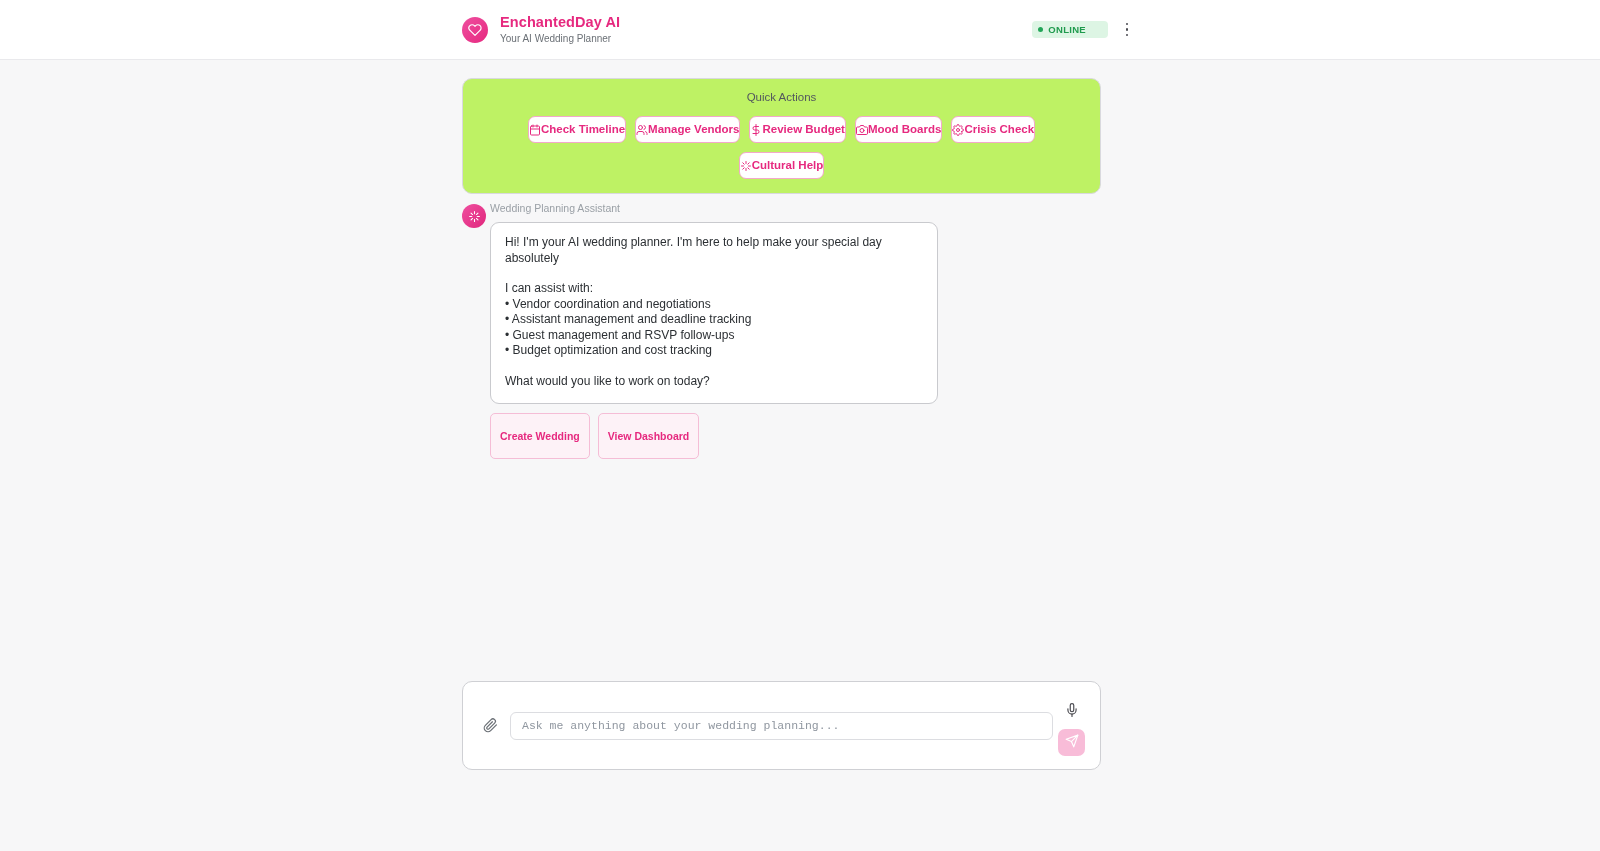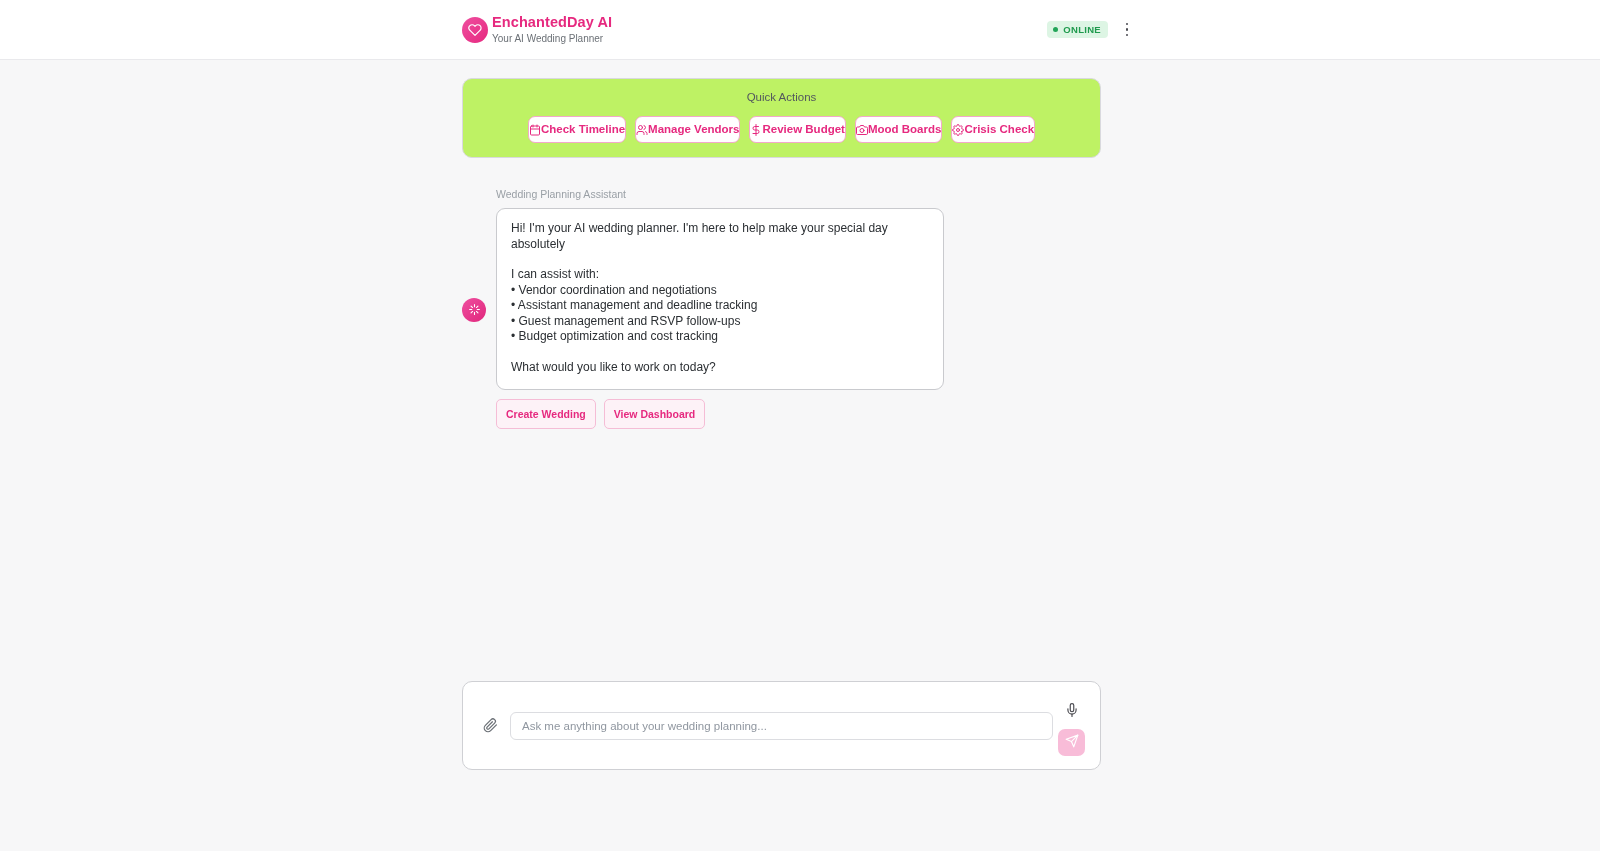--- a/index.html
+++ b/index.html
@@ -16,41 +16,41 @@
     height: 60px;
     background: #ffffff;
     border-bottom: 1px solid #e9e9ec;
     position: relative;
     flex: 0 0 60px;
   }
   .header-inner {
     position: absolute; left: 462px; right: 462px; top: 0; bottom: 0;
     display: flex; align-items: center;
   }
-  .brand { display: flex; align-items: center; gap: 4px; }
+  .brand { display: flex; align-items: center; gap: 12px; }
   .logo-circle {
     width: 26px; height: 26px; border-radius: 50%;
     background: linear-gradient(135deg, #ef4fa0 0%, #e6297f 100%);
     display: flex; align-items: center; justify-content: center;
     flex: 0 0 26px;
   }
   .brand-text { display: flex; flex-direction: column; justify-content: center; }
   .brand-title {
     font-size: 14.5px; font-weight: bold; color: #e6297f;
     letter-spacing: 0.1px; line-height: 17px;
   }
   .brand-sub { font-size: 10px; color: #6b7076; line-height: 15px; }
 
   .header-right {
     margin-left: auto; display: flex; align-items: center; gap: 8px;
   }
   .online-badge {
     display: flex; align-items: center; gap: 5px;
     background: #ddf5e4; color: #1f9a4d;
-    border-radius: 4px; padding: 3px 7px 3px 6px;
+    border-radius: 4px; padding: 3px 22px 3px 6px;
     font-size: 9.5px; font-weight: bold; letter-spacing: 0.3px;
   }
   .dot-green { width: 5px; height: 5px; border-radius: 50%; background: #22a558; }
   .kebab {
     width: 22px; height: 26px; display: flex; flex-direction: column;
     align-items: center; justify-content: center; gap: 3px; cursor: pointer;
   }
   .kebab span { width: 2.5px; height: 2.5px; border-radius: 50%; background: #4a4a50; display:block; }
 
   
@@ -81,21 +81,21 @@
     border: 1px solid #f3a9c9; border-radius: 7px;
     background: #ffffff; color: #e6297f;
     font-size: 11.5px; font-weight: bold;
     padding: 6px 0; cursor: pointer; white-space: nowrap;
     font-family: "Liberation Sans", sans-serif;
     line-height: 13px;
   }
   .qa-btn svg { display: block; }
 
   
-  .msg-block { margin-top: 30px; display: flex; gap: 10px; align-items: center; }
+  .msg-block { margin-top: 8px; display: flex; gap: 4px; }
   .avatar {
     width: 24px; height: 24px; border-radius: 50%; flex: 0 0 24px;
     background: linear-gradient(135deg, #ef4fa0 0%, #e0277c 100%);
     display: flex; align-items: center; justify-content: center;
     margin-top: 2px;
   }
   .msg-col { flex: 1 1 auto; min-width: 0; }
   .msg-author { font-size: 10.5px; color: #9aa0a6; margin-bottom: 8px; }
   .bubble {
     background: #ffffff;
@@ -108,21 +108,21 @@
   .bubble p { margin: 0; }
   .bubble .gap { height: 15px; }
   .bubble .li { white-space: nowrap; }
   .sparkle-emoji { color: #f2c94c; }
 
   .chips { display: flex; gap: 8px; margin-top: 9px; }
   .chip {
     border: 1px solid #f5bdd6; border-radius: 5px;
     background: #fdf2f7; color: #e6297f;
     font-size: 10.5px; font-weight: bold;
-    padding: 8px 9px; cursor: pointer;
+    padding: 16px 9px; cursor: pointer;
     font-family: "Liberation Sans", sans-serif;
     line-height: 12px;
   }
   .timestamp { font-size: 10px; color: #a8adb3; margin-top: 10px; }
 
   
   .composer-wrap {
     position: absolute; left: 462px; width: 639px; top: 621px;
   }
   .composer {
@@ -141,21 +141,21 @@
   }
   .text-input {
     flex: 1 1 auto;
     height: 28px;
     border: 1px solid #dcdde1;
     border-radius: 6px;
     background: #ffffff;
     padding: 0 11px;
     font-size: 11.5px;
     color: #2b2f33;
-    font-family: Liberation Sans, sans-serif;
+    font-family: Liberation Mono, monospace;
     outline: none;
     max-width: 543px;
   }
   .text-input::placeholder { color: #9097a0; }
   .mic-btn {
     position: absolute; right: 18px; top: 18px;
     width: 20px; height: 20px;
     display: flex; align-items: center; justify-content: center;
     cursor: pointer;
   }
@@ -254,20 +254,30 @@
             <span>
               <svg width="12" height="12" viewBox="0 0 24 24" fill="none" stroke="#e6297f" stroke-width="2" stroke-linecap="round" stroke-linejoin="round">
                 <circle cx="12" cy="12" r="3"></circle>
                   <path d="M19.4 15a1.65 1.65 0 0 0 .33 1.82l.06.06a2 2 0 1 1-2.83 2.83l-.06-.06a1.65 1.65 0 0 0-1.82-.33 1.65 1.65 0 0 0-1 1.51V21a2 2 0 1 1-4 0v-.09A1.65 1.65 0 0 0 9 19.4a1.65 1.65 0 0 0-1.82.33l-.06.06a2 2 0 1 1-2.83-2.83l.06-.06a1.65 1.65 0 0 0 .33-1.82 1.65 1.65 0 0 0-1.51-1H3a2 2 0 1 1 0-4h.09A1.65 1.65 0 0 0 4.6 9a1.65 1.65 0 0 0-.33-1.82l-.06-.06a2 2 0 1 1 2.83-2.83l.06.06A1.65 1.65 0 0 0 9 4.6a1.65 1.65 0 0 0 1-1.51V3a2 2 0 1 1 4 0v.09a1.65 1.65 0 0 0 1 1.51 1.65 1.65 0 0 0 1.82-.33l.06-.06a2 2 0 1 1 2.83 2.83l-.06.06a1.65 1.65 0 0 0-.33 1.82V9a1.65 1.65 0 0 0 1.51 1H21a2 2 0 1 1 0 4h-.09a1.65 1.65 0 0 0-1.51 1z"></path>
               </svg>
             </span>
             <span>Crisis Check</span>
           </button>
         </div>
 
+        <div class="qa-row">
+          <button class="qa-btn">
+            <span>
+              <svg width="12" height="12" viewBox="0 0 24 24" fill="none" stroke="#e6297f" stroke-width="2" stroke-linecap="round" stroke-linejoin="round">
+                <path d="M12 3v4M12 17v4M3 12h4M17 12h4M5.6 5.6l2.8 2.8M15.6 15.6l2.8 2.8M18.4 5.6l-2.8 2.8M8.4 15.6l-2.8 2.8"></path>
+              </svg>
+            </span>
+            <span>Cultural Help</span>
+          </button>
+        </div>
       </div>
 
       <div class="msg-block">
         <div class="avatar">
           <svg width="13" height="13" viewBox="0 0 24 24" fill="none" stroke="#ffffff" stroke-width="2" stroke-linecap="round" stroke-linejoin="round">
             <path d="M12 3v4M12 17v4M3 12h4M17 12h4M5.6 5.6l2.8 2.8M15.6 15.6l2.8 2.8M18.4 5.6l-2.8 2.8M8.4 15.6l-2.8 2.8"></path>
           </svg>
         </div>
         <div class="msg-col">
           <div class="msg-author">Wedding Planning Assistant</div>

